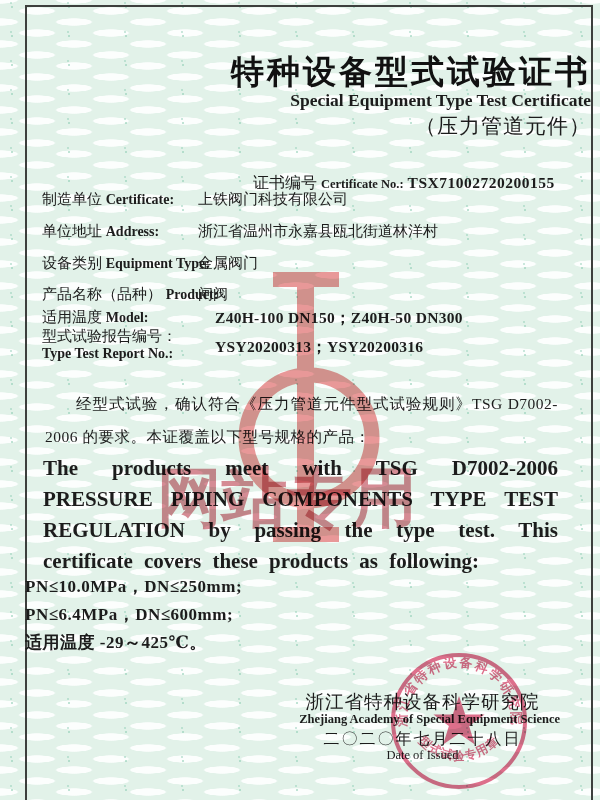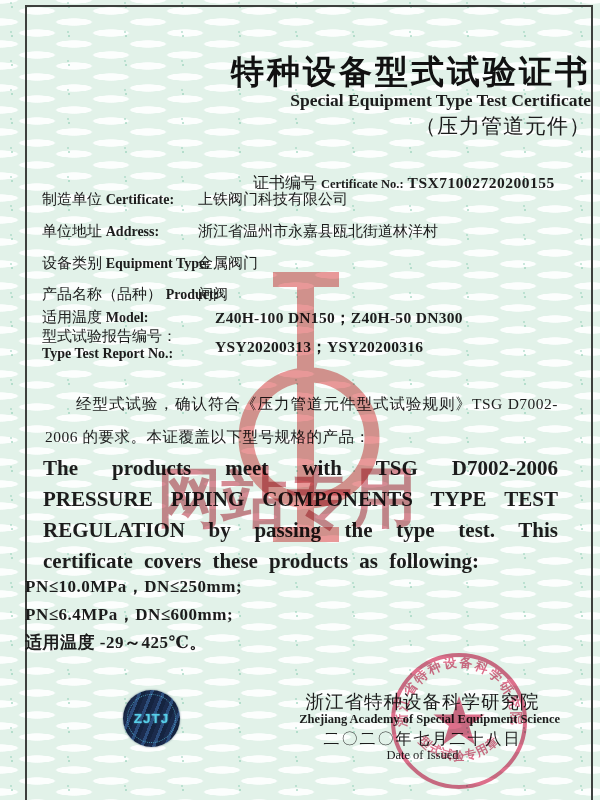--- a/index.html
+++ b/index.html
@@ -147,17 +147,13 @@
     <path id="sealBottomArc" d="M 25,84 A 54,54 0 0 0 117,84" fill="none"></path>
     <text font-size="13" fill="#d94f72" letter-spacing="2" font-weight="700">
       <textPath href="#sealTopArc" startOffset="50%" text-anchor="middle">浙江省特种设备科学研究院</textPath>
     </text>
     <text font-size="12" fill="#d94f72" letter-spacing="1" font-weight="700">
       <textPath href="#sealBottomArc" startOffset="50%" text-anchor="middle">型式试验专用章</textPath>
     </text>
     <path fill="#d94f72" d="M71 46 L77.2 64.4 L96.6 64.6 L81.1 76.1 L86.9 94.6 L71 83.4 L55.1 94.6 L60.9 76.1 L45.4 64.6 L64.8 64.4 Z"></path>
   </svg>
 
-  <div class="abs sticker">
-    <div class="ring"></div>
-    <div class="txt">ZJTJ</div>
-  </div>
 </div>
 
 </body></html>

